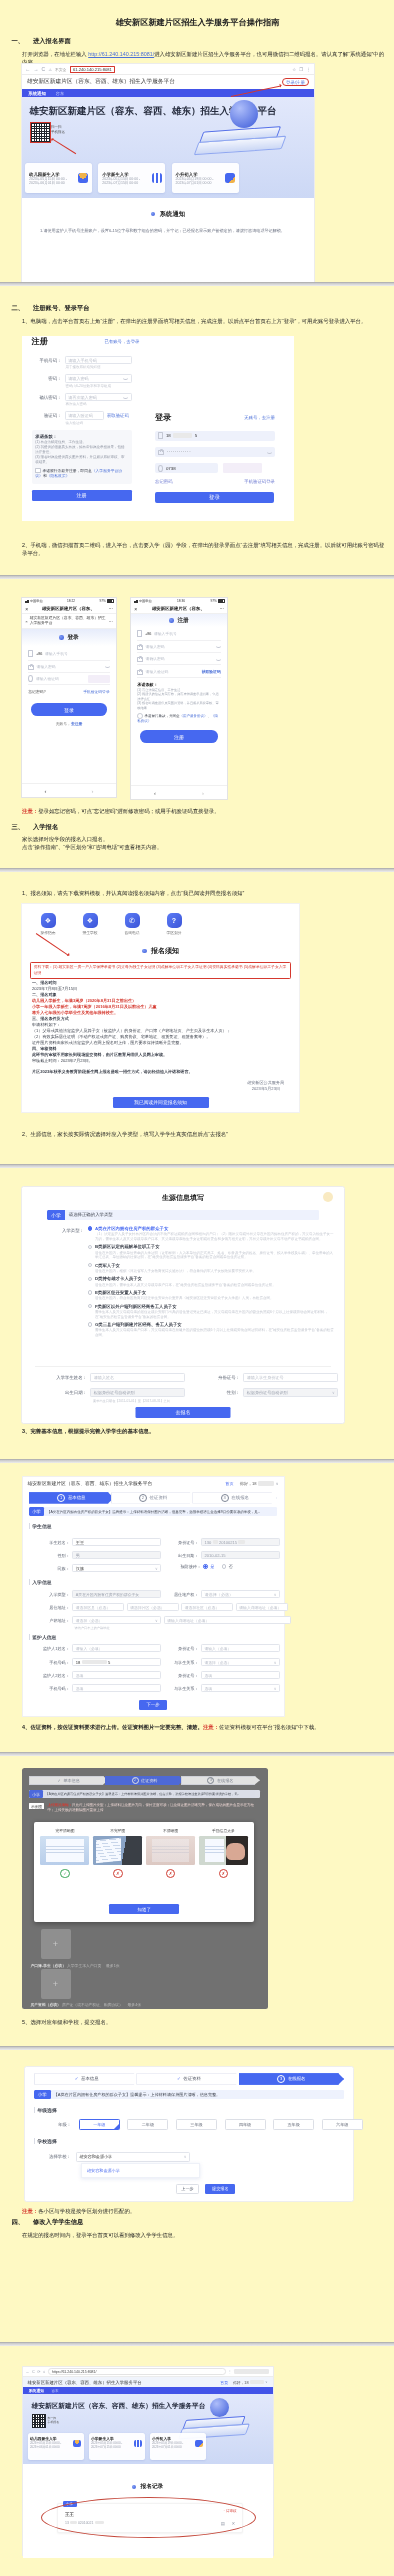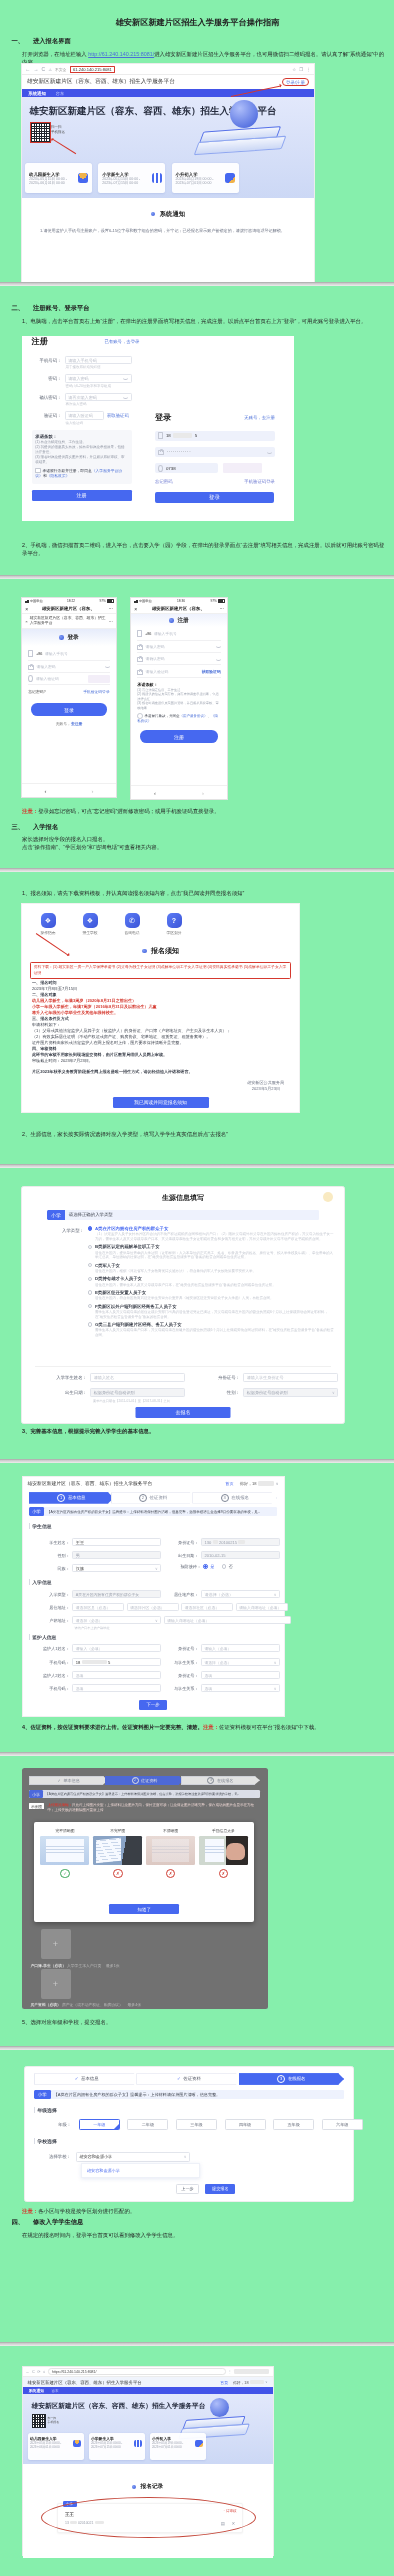--- a/index.html
+++ b/index.html
@@ -1,16 +1,16 @@
 <!DOCTYPE html>
 <html style="font-size:10px"><head>
 <meta charset="utf-8">
 <style>
   html,body{margin:0;padding:0;background:#fff;font-family:"Liberation Sans","DejaVu Sans",sans-serif;color:#222}
-  #page{position:relative;width:395px;height:2576px;background:#86efac;overflow:hidden}
+  #page{position:relative;width:395px;height:2576px;background:#fef9c3;overflow:hidden}
   .abs{position:absolute}
   .cjk{word-break:break-all}
   .b{font-weight:bold}
   .red{color:#d5382e}
   .gray{color:#9aa0ad}
   .f45{font-size:2.9px}.f5{font-size:3.2px}.f55{font-size:3.5px}.f6{font-size:3.8px}.f65{font-size:4.1px}
   .f7{font-size:4.4px}.f75{font-size:4.8px}.f8{font-size:5px}.f85{font-size:5.4px}.f9{font-size:5.7px}
   .f10{font-size:6.3px}.f105{font-size:6.7px}.f11{font-size:7px}.f13{font-size:8.2px}.f15{font-size:9.5px}
   .row{display:flex;align-items:center}
   .sep{position:absolute;left:0;width:395px;height:4.4px;background:linear-gradient(180deg,#c7c7c7,#ededed);border-top:0.6px solid #b3b3b3;box-sizing:border-box}

